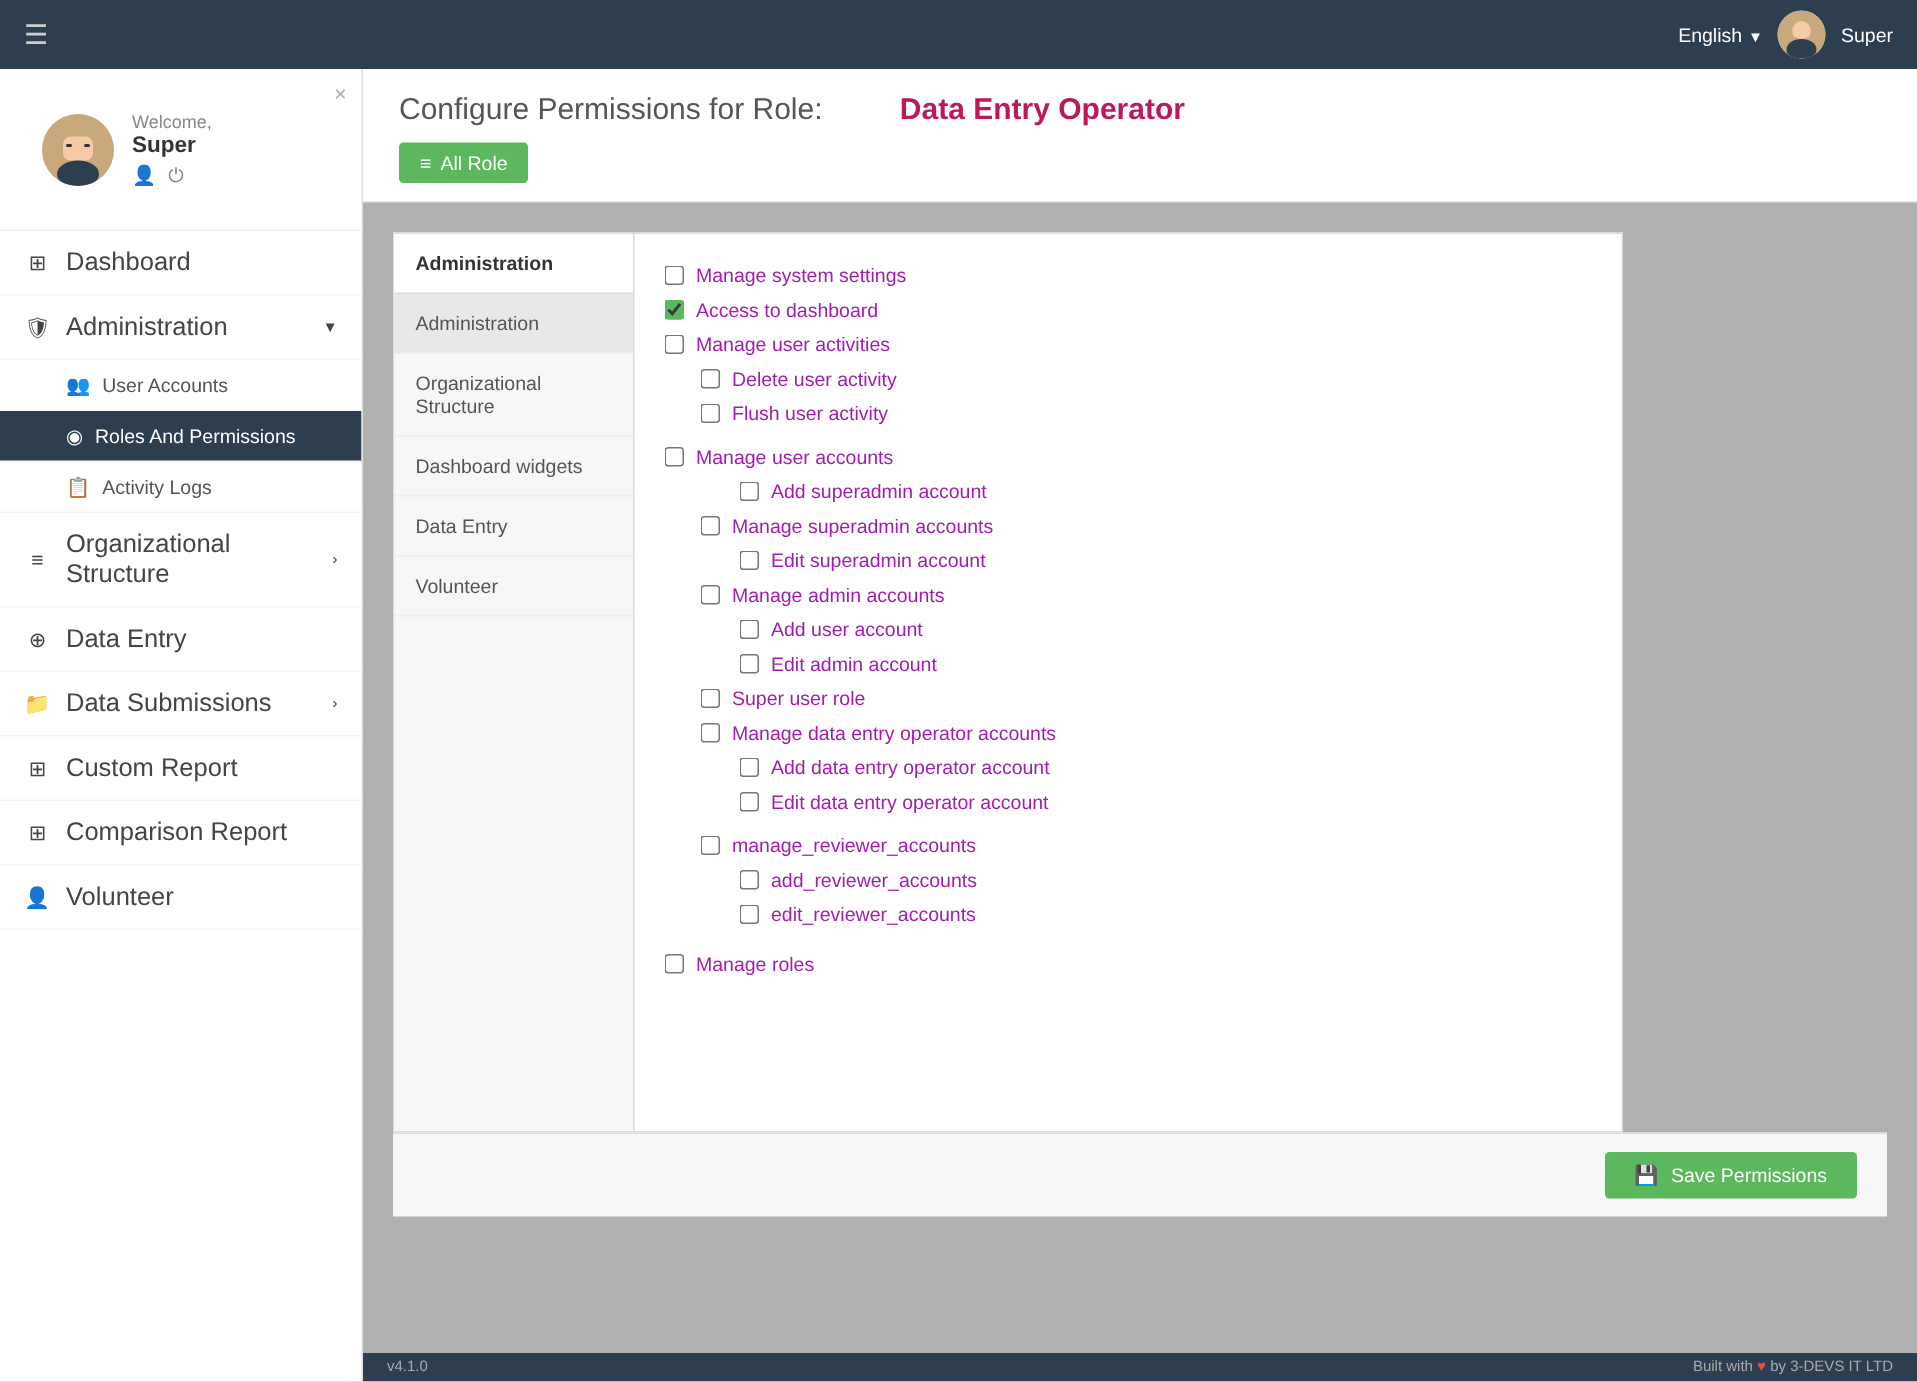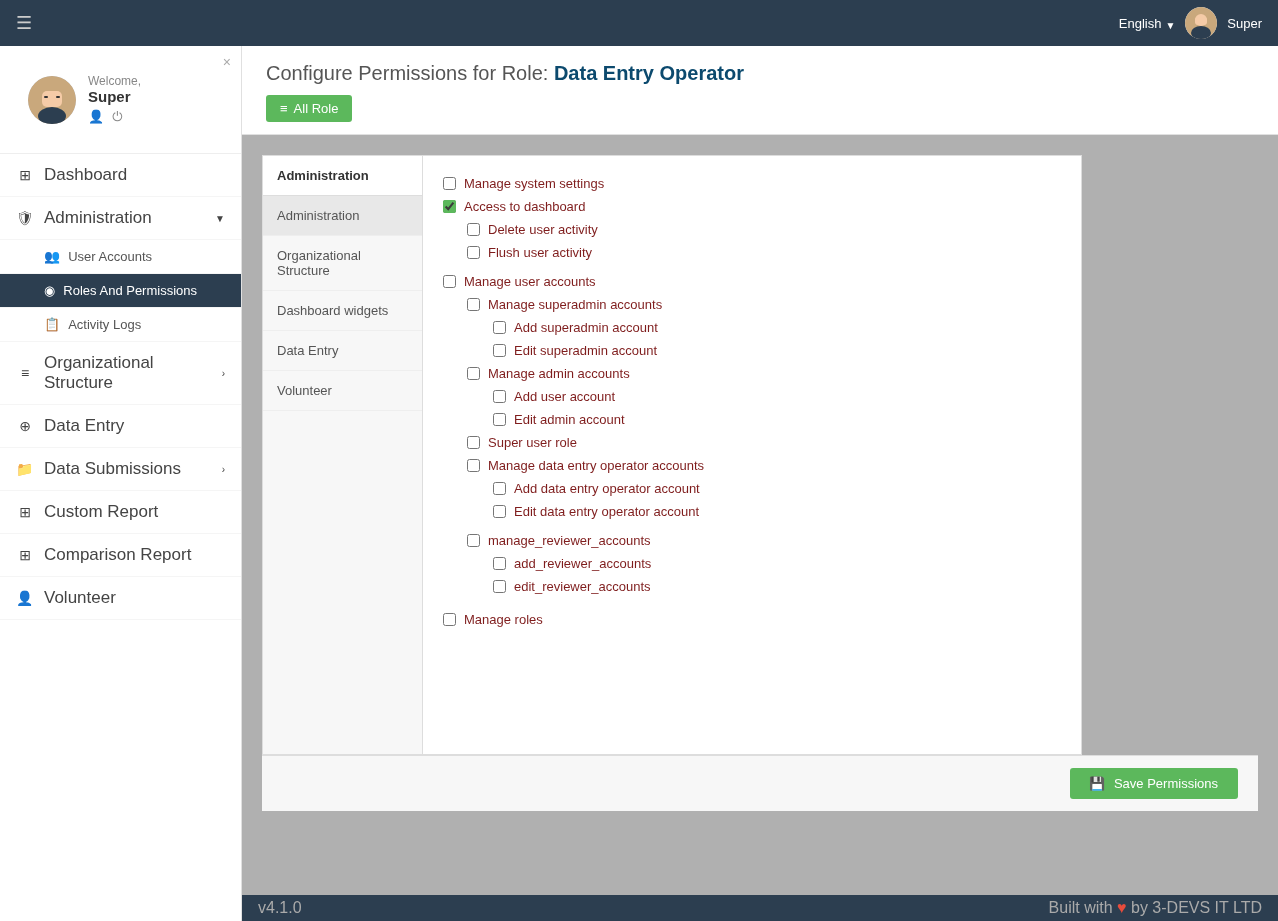--- a/index.html
+++ b/index.html
@@ -86,21 +86,21 @@
       display: flex;
       flex-direction: column;
       overflow: hidden;
     }
     .page-header {
       background: #fff;
       padding: 16px 24px 12px;
       border-bottom: 1px solid #e0e0e0;
     }
     .page-title { font-size: 20px; color: #555; margin-bottom: 10px; }
-    .page-title strong { color: #0c4a6e; }
+    .page-title strong { color: #be185d; margin-left: 46px; }
     .all-role-btn {
       background: #5cb85c;
       color: #fff;
       border: none;
       padding: 6px 14px;
       border-radius: 3px;
       cursor: pointer;
       font-size: 13px;
       display: inline-flex; align-items: center; gap: 6px;
     }
@@ -153,21 +153,21 @@
       flex: 1;
       padding: 16px 20px;
       overflow-y: auto;
     }
     .perm-row {
       display: flex; align-items: center;
       gap: 8px;
       padding: 4px 0;
     }
     .perm-row input[type="checkbox"] { cursor: pointer; width: 13px; height: 13px; }
-    .perm-row label { font-size: 13px; color: #7f1d1d; cursor: pointer; }
+    .perm-row label { font-size: 13px; color: #a21caf; cursor: pointer; }
 
     .perm-indent-1 { padding-left: 24px; }
     .perm-indent-2 { padding-left: 50px; }
 
     .save-bar {
       background: #f7f7f7;
       border-top: 1px solid #ddd;
       padding: 12px 20px;
       display: flex;
       justify-content: flex-end;
@@ -187,21 +187,21 @@
     .main-wrapper {
       flex: 1;
       display: flex;
       flex-direction: column;
       overflow: hidden;
     }
 
     .footer-bar {
       background: #2c3e50;
       color: #aaa;
-      font-size: 16px;
+      font-size: 10px;
       padding: 4px 16px;
       display: flex;
       justify-content: space-between;
       align-items: center;
     }
     .footer-bar .heart { color: #e74c3c; }
   </style>
 </head>
 <body>
 
@@ -344,46 +344,50 @@
               <div class="perm-row">
                 <input type="checkbox" id="perm-manage-system-settings" style="">
                 <label for="perm-manage-system-settings">Manage system settings</label>
               </div>
 
               <div class="perm-row">
                 <input type="checkbox" id="perm-access-dashboard" checked="" style="accent-color: rgb(92, 184, 92);">
                 <label for="perm-access-dashboard">Access to dashboard</label>
               </div>
 
+              <div class="perm-row">
+                <input type="checkbox" id="perm-manage-user-activities" style="">
+                <label for="perm-manage-user-activities">Manage user activities</label>
+              </div>
 
               <div class="perm-row perm-indent-1">
                 <input type="checkbox" id="perm-delete-user-activity" style="">
                 <label for="perm-delete-user-activity">Delete user activity</label>
               </div>
 
               <div class="perm-row perm-indent-1">
                 <input type="checkbox" id="perm-flush-user-activity" style="">
                 <label for="perm-flush-user-activity">Flush user activity</label>
               </div>
 
               <div style="height:6px;"></div>
 
               <div class="perm-row">
                 <input type="checkbox" id="perm-manage-user-accounts" style="">
                 <label for="perm-manage-user-accounts">Manage user accounts</label>
               </div>
 
+              <div class="perm-row perm-indent-2">
+                <input type="checkbox" id="perm-add-superadmin-account" style="">
+                <label for="perm-add-superadmin-account">Add superadmin account</label>
+              </div>
+
               <div class="perm-row perm-indent-1">
                 <input type="checkbox" id="perm-manage-superadmin-accounts" style="">
                 <label for="perm-manage-superadmin-accounts">Manage superadmin accounts</label>
-              </div>
-
-              <div class="perm-row perm-indent-2">
-                <input type="checkbox" id="perm-add-superadmin-account" style="">
-                <label for="perm-add-superadmin-account">Add superadmin account</label>
               </div>
 
               <div class="perm-row perm-indent-2">
                 <input type="checkbox" id="perm-edit-superadmin-account" style="">
                 <label for="perm-edit-superadmin-account">Edit superadmin account</label>
               </div>
 
               <div class="perm-row perm-indent-1">
                 <input type="checkbox" id="perm-manage-admin-accounts" style="">
                 <label for="perm-manage-admin-accounts">Manage admin accounts</label>

